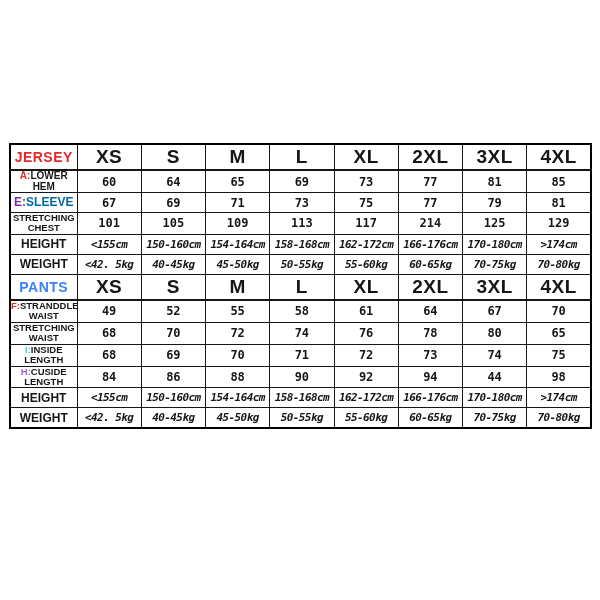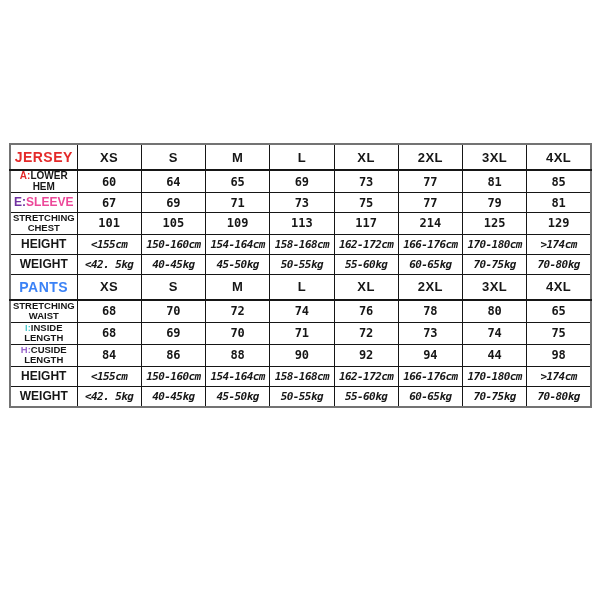--- a/index.html
+++ b/index.html
@@ -8,38 +8,38 @@
     background: #ffffff;
     font-family: "Liberation Sans", sans-serif;
     position: relative;
   }
   table.size-chart {
     position: absolute;
     left: 9px; top: 143px;
     width: 583px;
     border-collapse: collapse;
     table-layout: fixed;
-    border: 2px solid #737373;
+    border: 2px solid #000000;
   }
   col.label-col { width: 67px; }
   td {
     border: 1px solid #161616;
     text-align: center;
     vertical-align: middle;
     padding: 0;
     font-weight: bold;
     color: #161616;
     height: 19px;
   }
   tr.header-row td {
     height: 24px;
     border-bottom: 2px solid #161616;
   }
   .section-title { font-size: 14px; letter-spacing: 0.5px; }
-  .size-header  { font-size: 13px; letter-spacing: 0.5px; }
+  .size-header  { font-size: 19px; letter-spacing: 0.5px; }
   .row-label { font-size: 12px; line-height: 1.05; }
   .row-label.long { font-size: 10px; }
   .row-label.two-line { font-size: 9.5px; line-height: 1.1; }
   .value { font-size: 12px; font-family: "DejaVu Sans Mono", monospace; font-weight: bold; }
   .value.range { font-size: 11px; letter-spacing: -0.6px; font-style: italic; }
 </style>
 </head>
 <body>
 
 <table class="size-chart">
@@ -74,21 +74,21 @@
         <td class="value">64</td>
         <td class="value">65</td>
         <td class="value">69</td>
         <td class="value">73</td>
         <td class="value">77</td>
         <td class="value">81</td>
         <td class="value">85</td>
       </tr>
       <tr>
         <td class="row-label">
-          <div><span style="color: rgb(112, 48, 160);">E:</span><span style="color: #ec4899;">SLEEVE</span></div>
+          <div><span style="color: rgb(112, 48, 160);">E:</span><span style="color: #0369a1;">SLEEVE</span></div>
         </td>
         <td class="value">67</td>
         <td class="value">69</td>
         <td class="value">71</td>
         <td class="value">73</td>
         <td class="value">75</td>
         <td class="value">77</td>
         <td class="value">79</td>
         <td class="value">81</td>
       </tr>
@@ -138,20 +138,34 @@
         <td class="size-header">S</td>
         <td class="size-header">M</td>
         <td class="size-header">L</td>
         <td class="size-header">XL</td>
         <td class="size-header">2XL</td>
         <td class="size-header">3XL</td>
         <td class="size-header">4XL</td>
       </tr>
       <tr>
         <td class="row-label two-line">
+          <div><span style="color: rgb(228, 42, 42);">F:</span><span style="color: rgb(22, 22, 22);">STRANDDLE</span></div>
+          <div><span style="color: rgb(22, 22, 22);">WAIST</span></div>
+        </td>
+        <td class="value">49</td>
+        <td class="value">52</td>
+        <td class="value">55</td>
+        <td class="value">58</td>
+        <td class="value">61</td>
+        <td class="value">64</td>
+        <td class="value">67</td>
+        <td class="value">70</td>
+      </tr>
+      <tr>
+        <td class="row-label two-line">
           <div><span style="color: rgb(22, 22, 22);">STRETCHING</span></div>
           <div><span style="color: rgb(22, 22, 22);">WAIST</span></div>
         </td>
         <td class="value">68</td>
         <td class="value">70</td>
         <td class="value">72</td>
         <td class="value">74</td>
         <td class="value">76</td>
         <td class="value">78</td>
         <td class="value">80</td>

